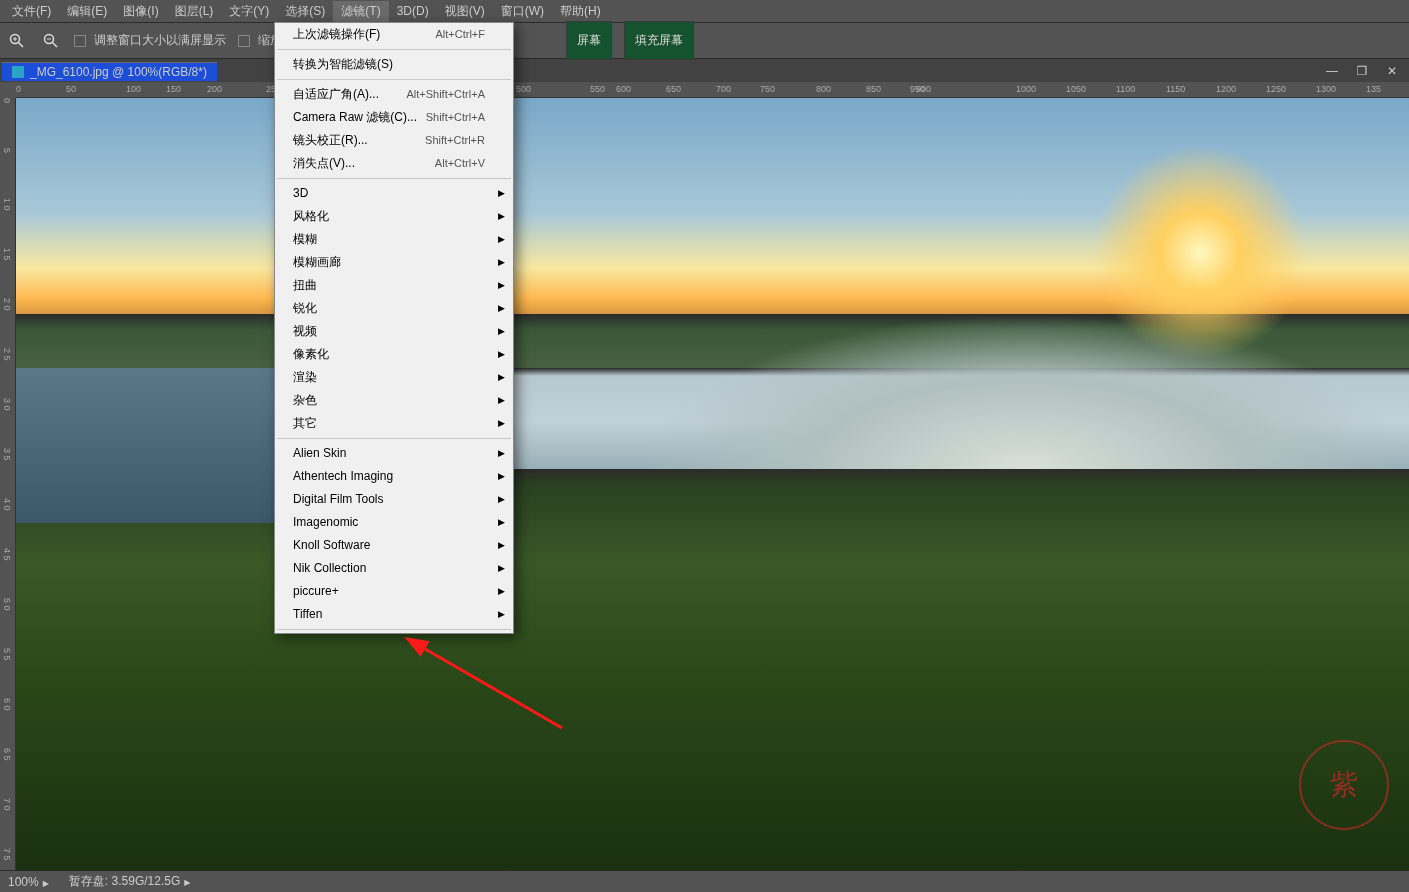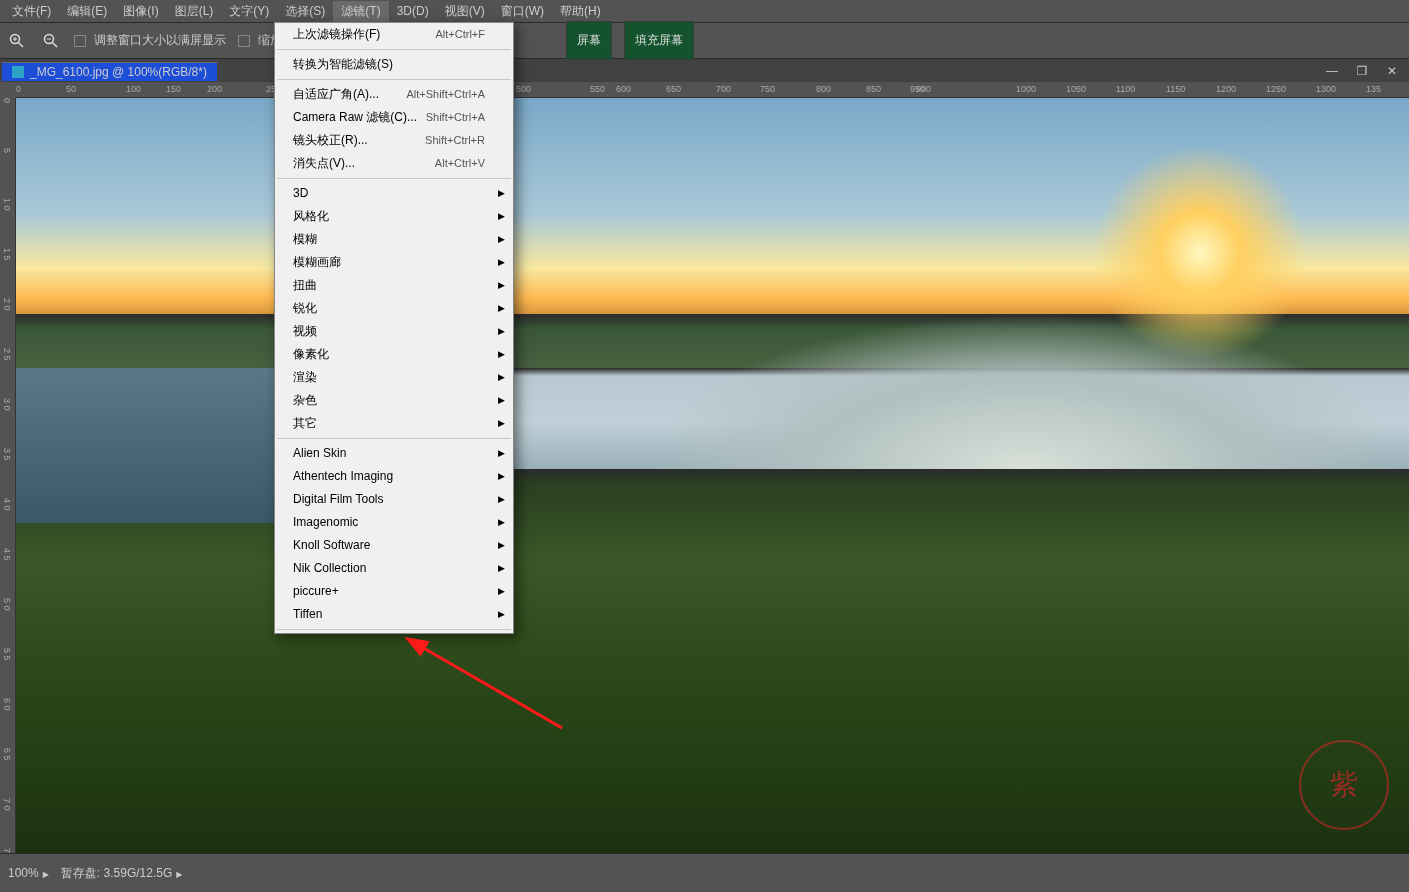--- a/index.html
+++ b/index.html
@@ -42,21 +42,21 @@
     linear-gradient(180deg, transparent 35%, #b8c8d0 36%, #c0d0d8 42%, #9ab0b8 48%, transparent 48%),
     linear-gradient(180deg, transparent 48%, #2a4020 50%, #3a5828 60%, #2a4818 75%, #1a3010 100%);
 }
 .photo::before { content:''; position:absolute; left:0; top:35%; width:35%; height:20%;
   background:linear-gradient(180deg,#5a7888 0%, #3a5868 100%); border-radius:0 60% 40% 0 / 0 100% 50% 0; }
 .photo::after { content:''; position:absolute; right:0; top:28%; width:55%; height:20%;
   background:radial-gradient(ellipse at 50% 100%, #d8e0d8 0%, #b0c0c0 40%, transparent 70%); }
 .watermark { position:absolute; right:20px; bottom:40px; width:90px; height:90px; border:2px solid rgba(200,40,40,.6); border-radius:50%; display:flex; align-items:center; justify-content:center; color:rgba(200,40,40,.7); font-size:28px; }
 
 
-.statusbar { position:absolute; bottom:0; left:0; right:0; height:39px; background:#535353; display:flex; align-items:center; padding:0 8px; gap:12px; border-top:1px solid #2a2a2a; }
+.statusbar { position:absolute; bottom:0; left:0; right:0; height:22px; background:#535353; display:flex; align-items:center; padding:0 8px; gap:20px; border-top:1px solid #2a2a2a; }
 .statusbar .tri { margin-left:4px; font-size:8px; }
 
 
 .dropdown { position:absolute; top:22px; left:274px; width:240px; background:#f0f0f0; color:#000; border:1px solid #888; box-shadow:4px 4px 12px rgba(0,0,0,.5); z-index:100; }
 .dd-item { padding:3px 28px 3px 18px; display:flex; justify-content:space-between; align-items:center; position:relative; font-size:12px; line-height:17px; }
 .dd-item.highlight { background:#3399ff; color:#fff; }
 .dd-sep { height:1px; background:#c8c8c8; margin:3px 2px; }
 .dd-arrow { position:absolute; right:8px; font-size:9px; }
 .dd-shortcut { color:#555; font-size:11px; }
 

